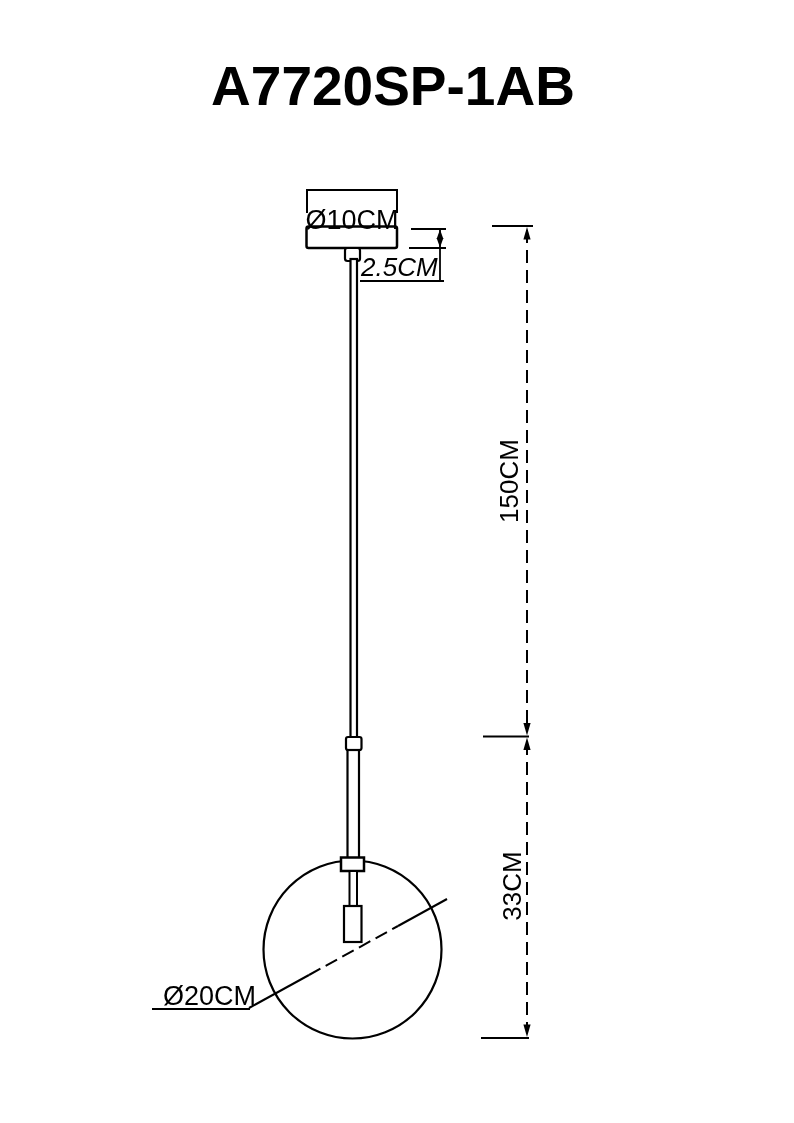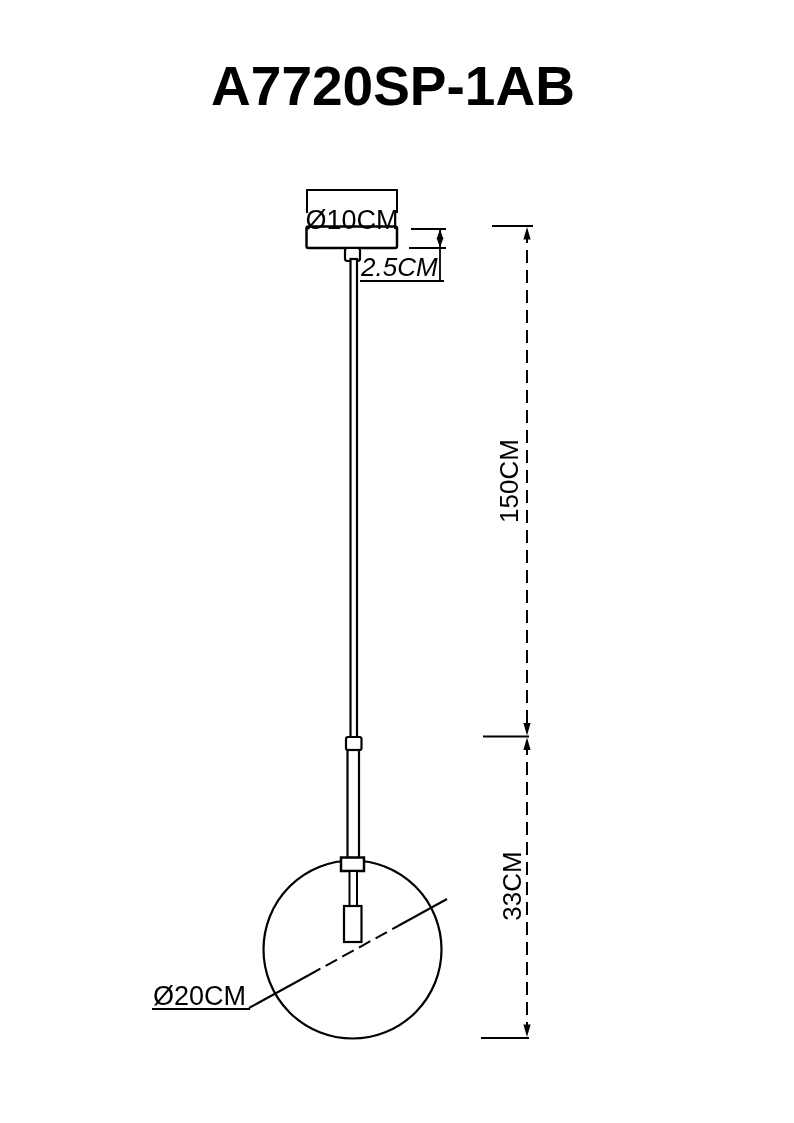--- a/index.html
+++ b/index.html
@@ -22,21 +22,21 @@
     color:#000;
     white-space:nowrap;
   }
   .dim-label{
     position:absolute;
     font-size:26px;line-height:1.1;
     color:#000;white-space:nowrap;
   }
   .lbl-dia10{left:272px;top:163px;width:160px;text-align:center;font-size:27px;margin-top:43px;}
   .lbl-25{left:361px;top:253px;font-style:italic;}
-  .lbl-dia20{left:153px;top:982px;font-size:27px;}
+  .lbl-dia20{left:163px;top:982px;font-size:27px;}
   .lbl-rot{width:120px;height:30px;text-align:center;transform:rotate(-90deg);transform-origin:center center;}
   .lbl-150{left:450px;top:466px;}
   .lbl-33{left:453px;top:871px;}
 </style>
 </head>
 <body>
 
 <div class="page">
 
   <div class="title">A7720SP-1AB</div>

